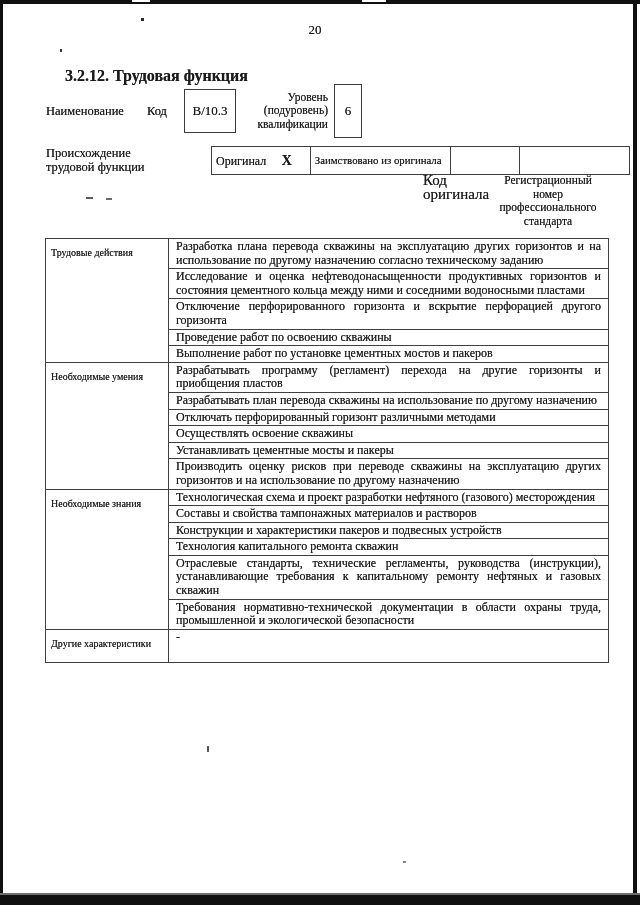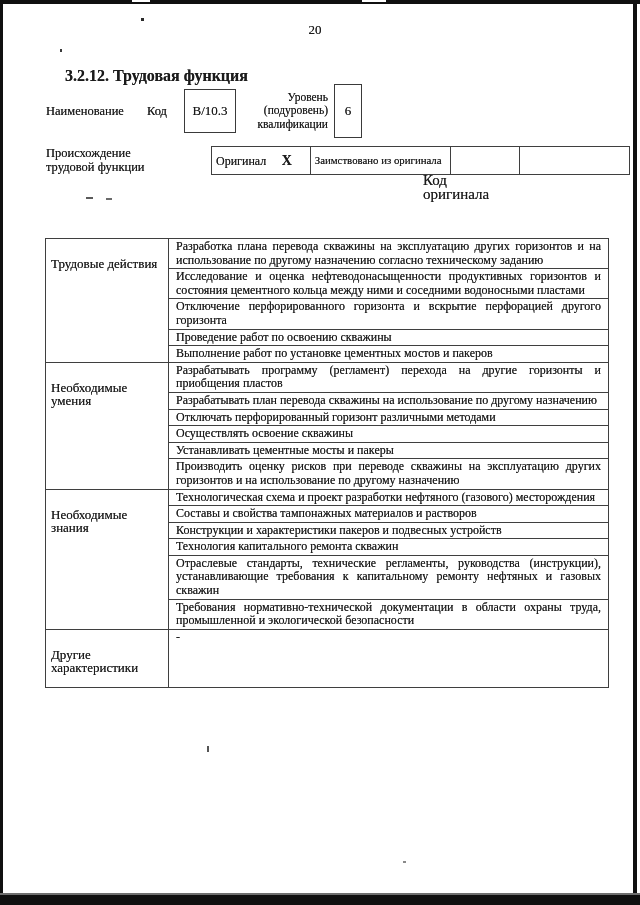--- a/index.html
+++ b/index.html
@@ -43,21 +43,21 @@
   .xmark{font-size:14px;font-weight:600;}
   .oc2{width:132px;font-size:10.8px;line-height:11.5px;}
   .oc3{width:61px;}
   .oc4{width:102px;}
   .origin-captions{position:absolute;left:46px;top:174px;width:584px;height:56px;}
   .cap-code{position:absolute;left:377px;width:72px;font-size:15px;line-height:13.5px;}
   .cap-reg{position:absolute;left:442px;width:120px;text-align:center;font-size:11.5px;line-height:13.5px;}
   
   .details{position:absolute;left:45px;top:238px;width:563px;table-layout:fixed;font-size:12px;}
   .details td{border:1px solid #3f3f3f;vertical-align:top;line-height:13.6px;}
-  .details .dl{padding:18px 2px 1px 5px;font-size:13px;}
+  .details .dl{padding:7px 2px 1px 5px;font-size:10px;}
   .details .dr{padding:1px 7px;text-align:justify;}
   .details tr.last td{padding-bottom:12px;}
 </style>
 </head>
 <body>
 
 <div class="sb sb-top"></div>
 <div class="notch n1"></div>
 <div class="notch n2"></div>
 <div class="sb sb-left"></div>
@@ -98,20 +98,21 @@
         </td>
         <td class="oc2">Заимствовано из оригинала</td>
         <td class="oc3"></td>
         <td class="oc4"></td>
       </tr>
       </tbody>
     </table>
   </div>
   <div class="origin-captions">
     <div class="cap-code">Код оригинала</div>
+    <div class="cap-reg">Регистрационный номер профессионального стандарта</div>
   </div>
 
   <table class="details">
     <colgroup>
         <col style="width:123px">
         <col style="width:440px">
       </colgroup>
     <tbody>
       <tr>
         <td class="dl" rowspan="5">Трудовые действия</td>

